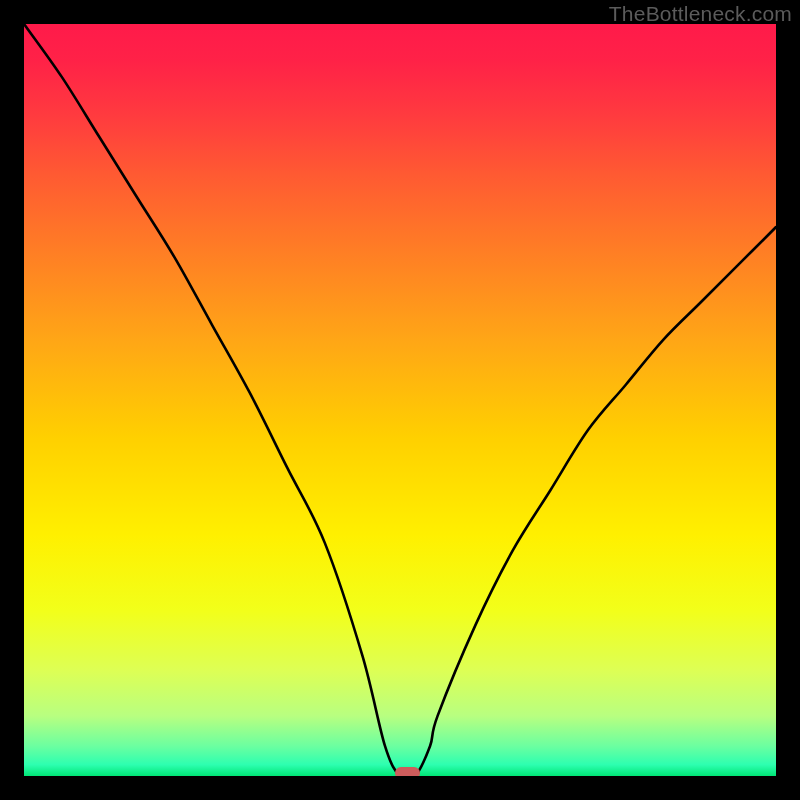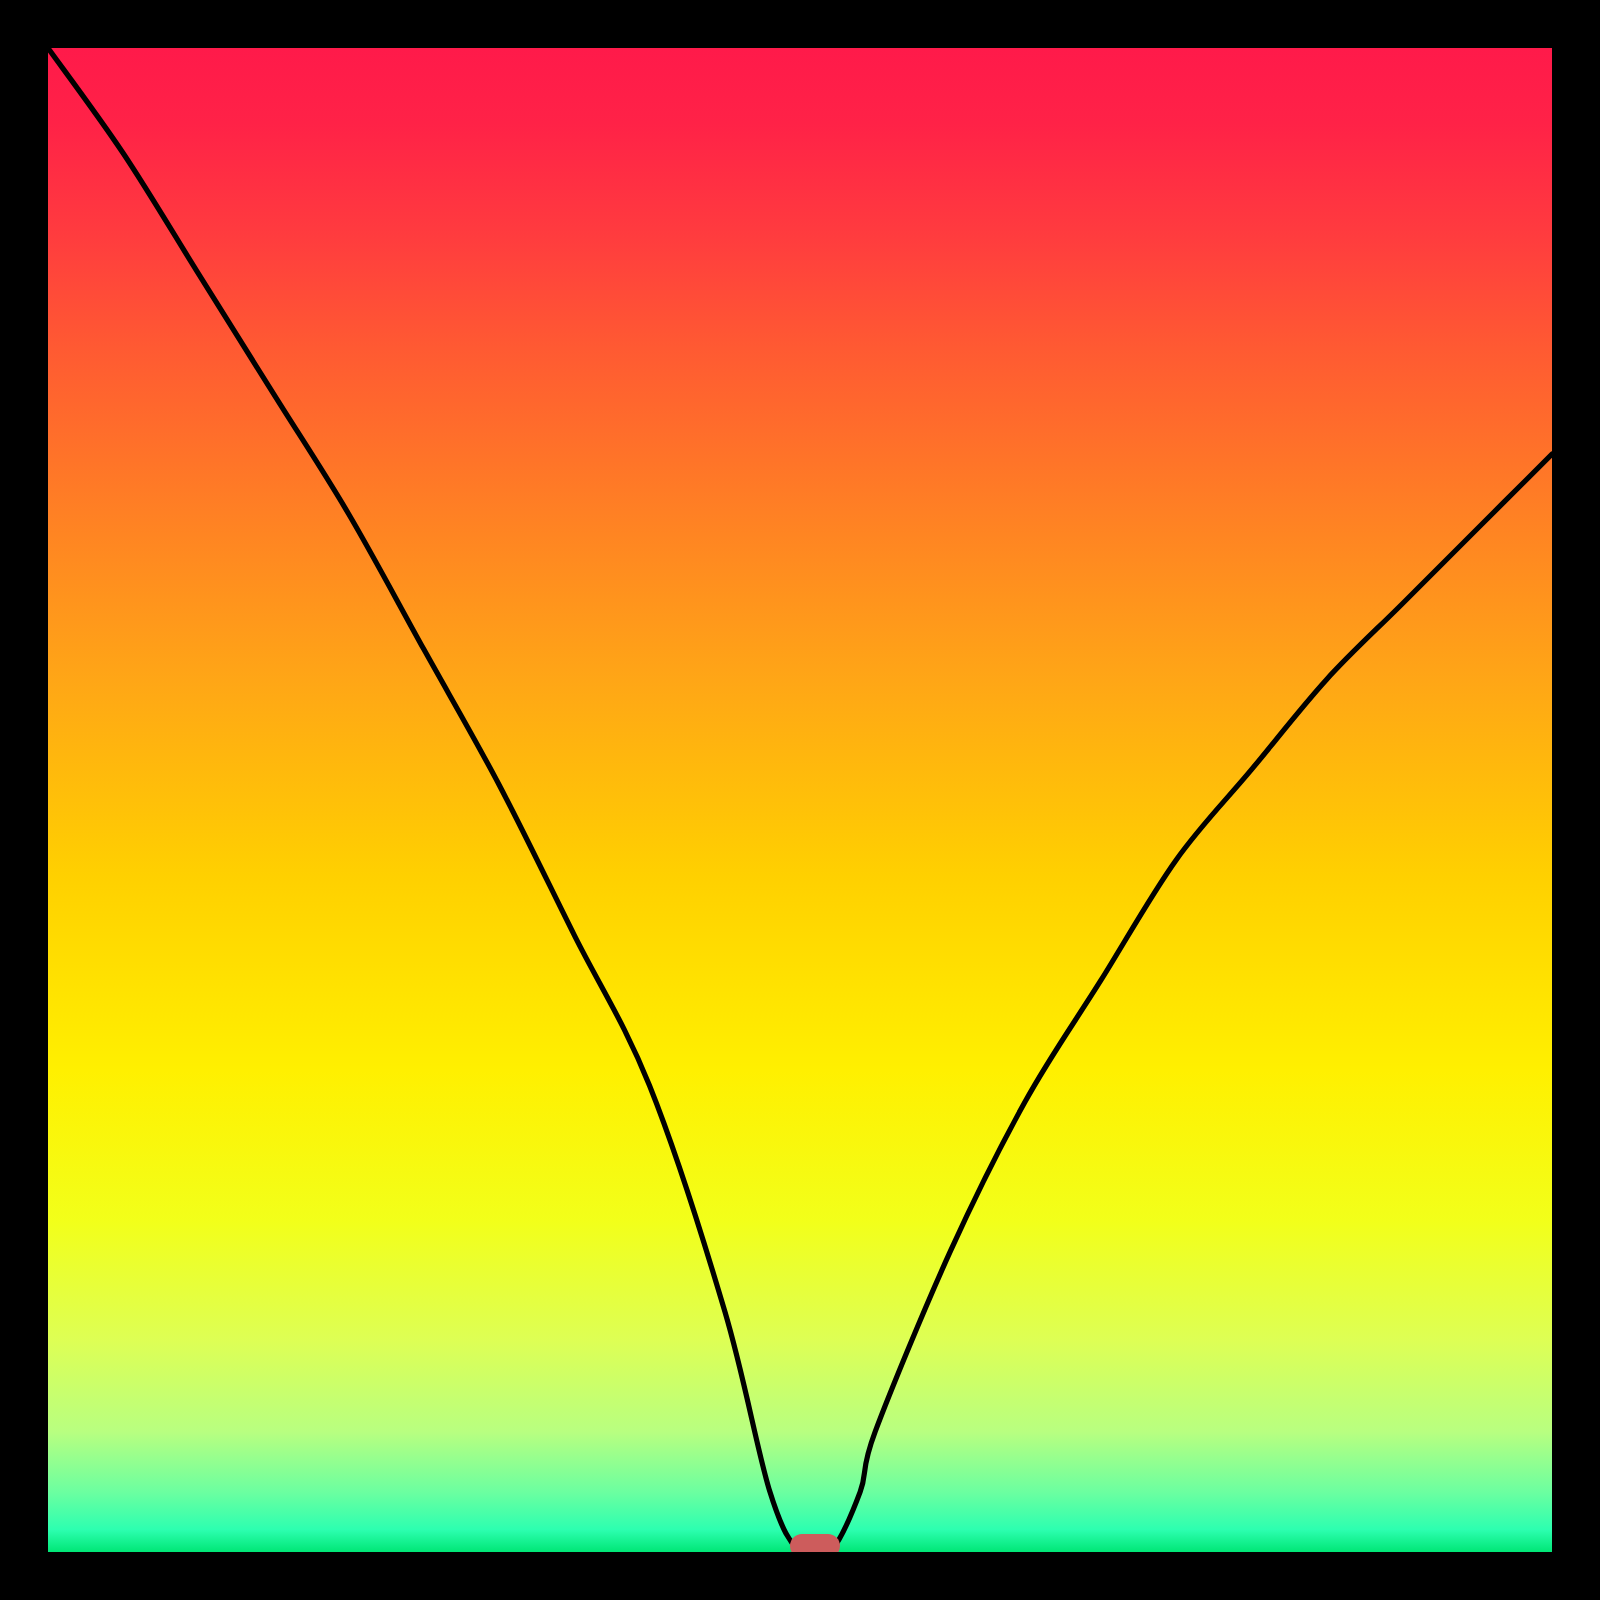--- a/index.html
+++ b/index.html
@@ -51,20 +51,21 @@
     color: #5b5b5b;
     font-size: 21px;
     font-weight: 500;
     letter-spacing: 0.2px;
   }
 </style>
 </head>
 <body>
 
 <div class="container">
+  <div class="watermark">TheBottleneck.com</div>
   <div class="plot-area">
     <svg class="gradient" width="752" height="752" viewBox="0 0 752 752" preserveAspectRatio="none">
       <defs>
         <linearGradient id="bg-grad" x1="0" y1="0" x2="0" y2="1">
             <stop offset="0%" stop-color="#ff1a4a"></stop>
             <stop offset="5%" stop-color="#ff2247"></stop>
             <stop offset="12%" stop-color="#ff3a3f"></stop>
             <stop offset="20%" stop-color="#ff5a32"></stop>
             <stop offset="30%" stop-color="#ff7d25"></stop>
             <stop offset="42%" stop-color="#ffa616"></stop>

